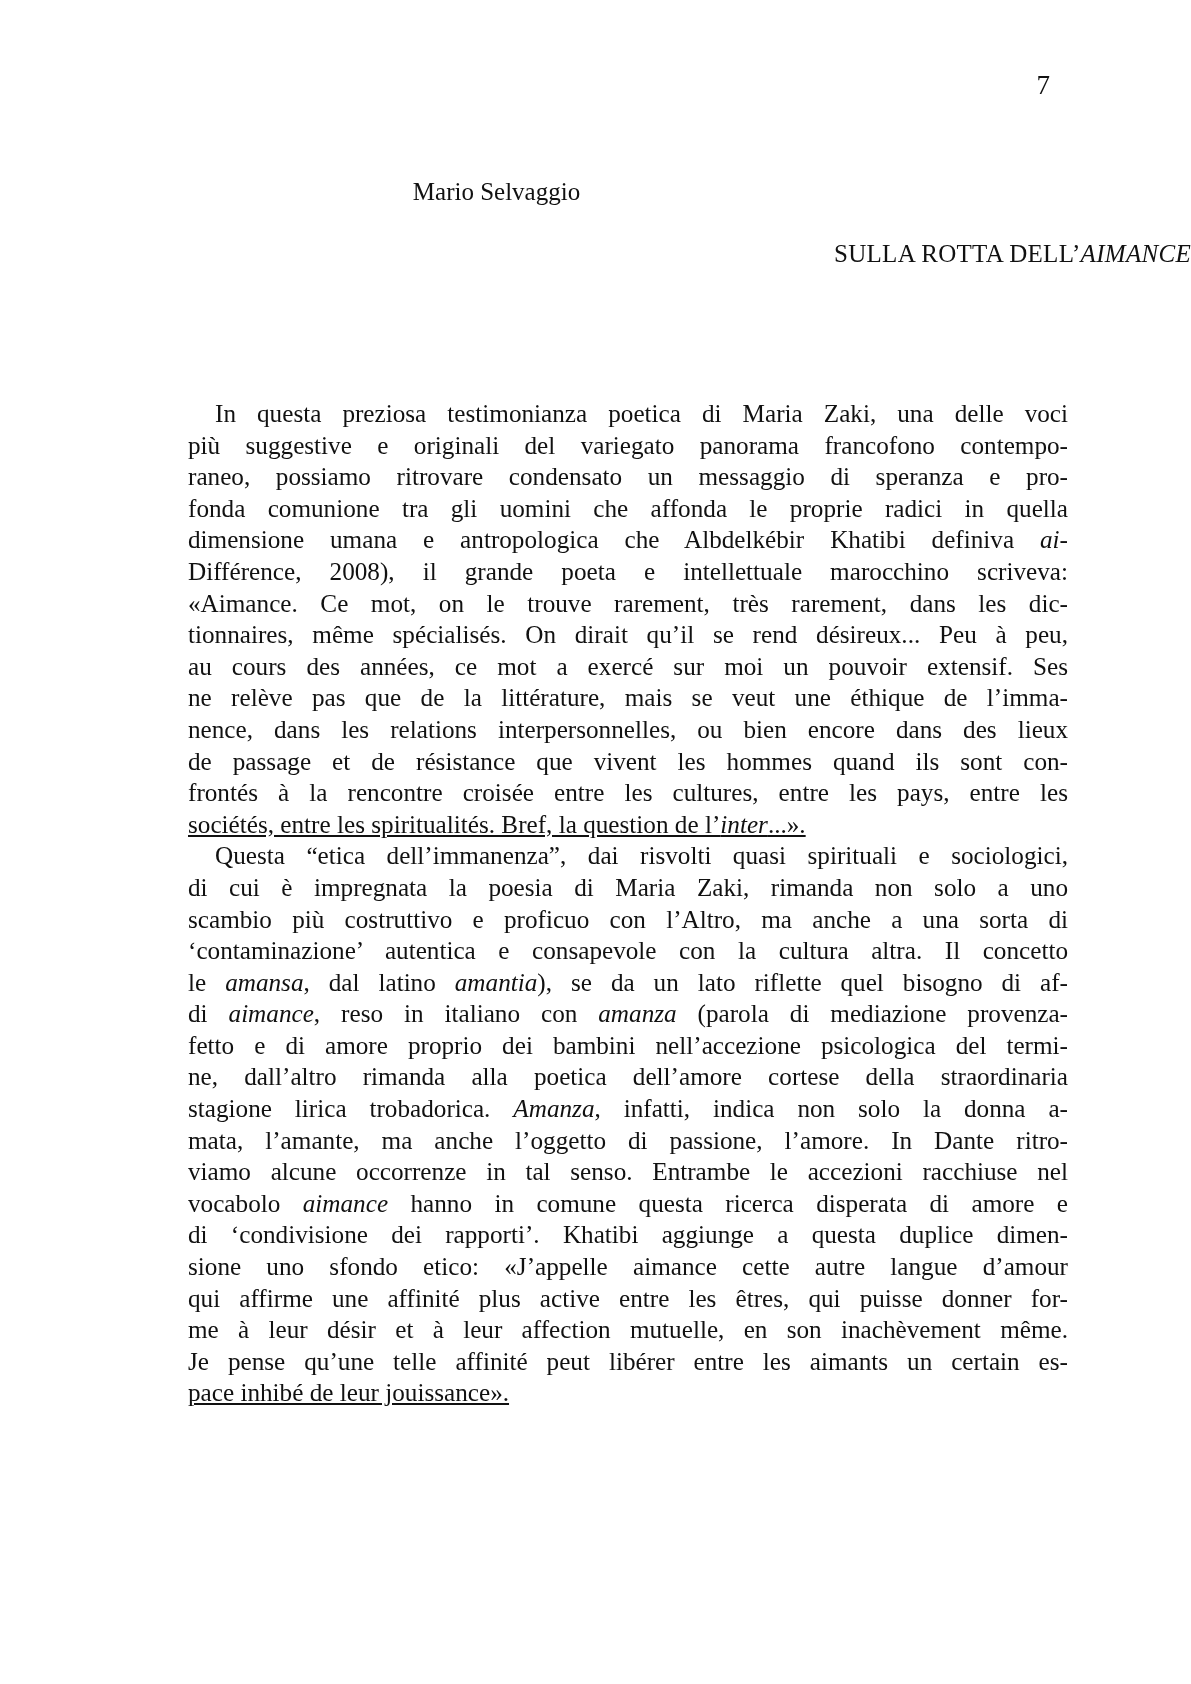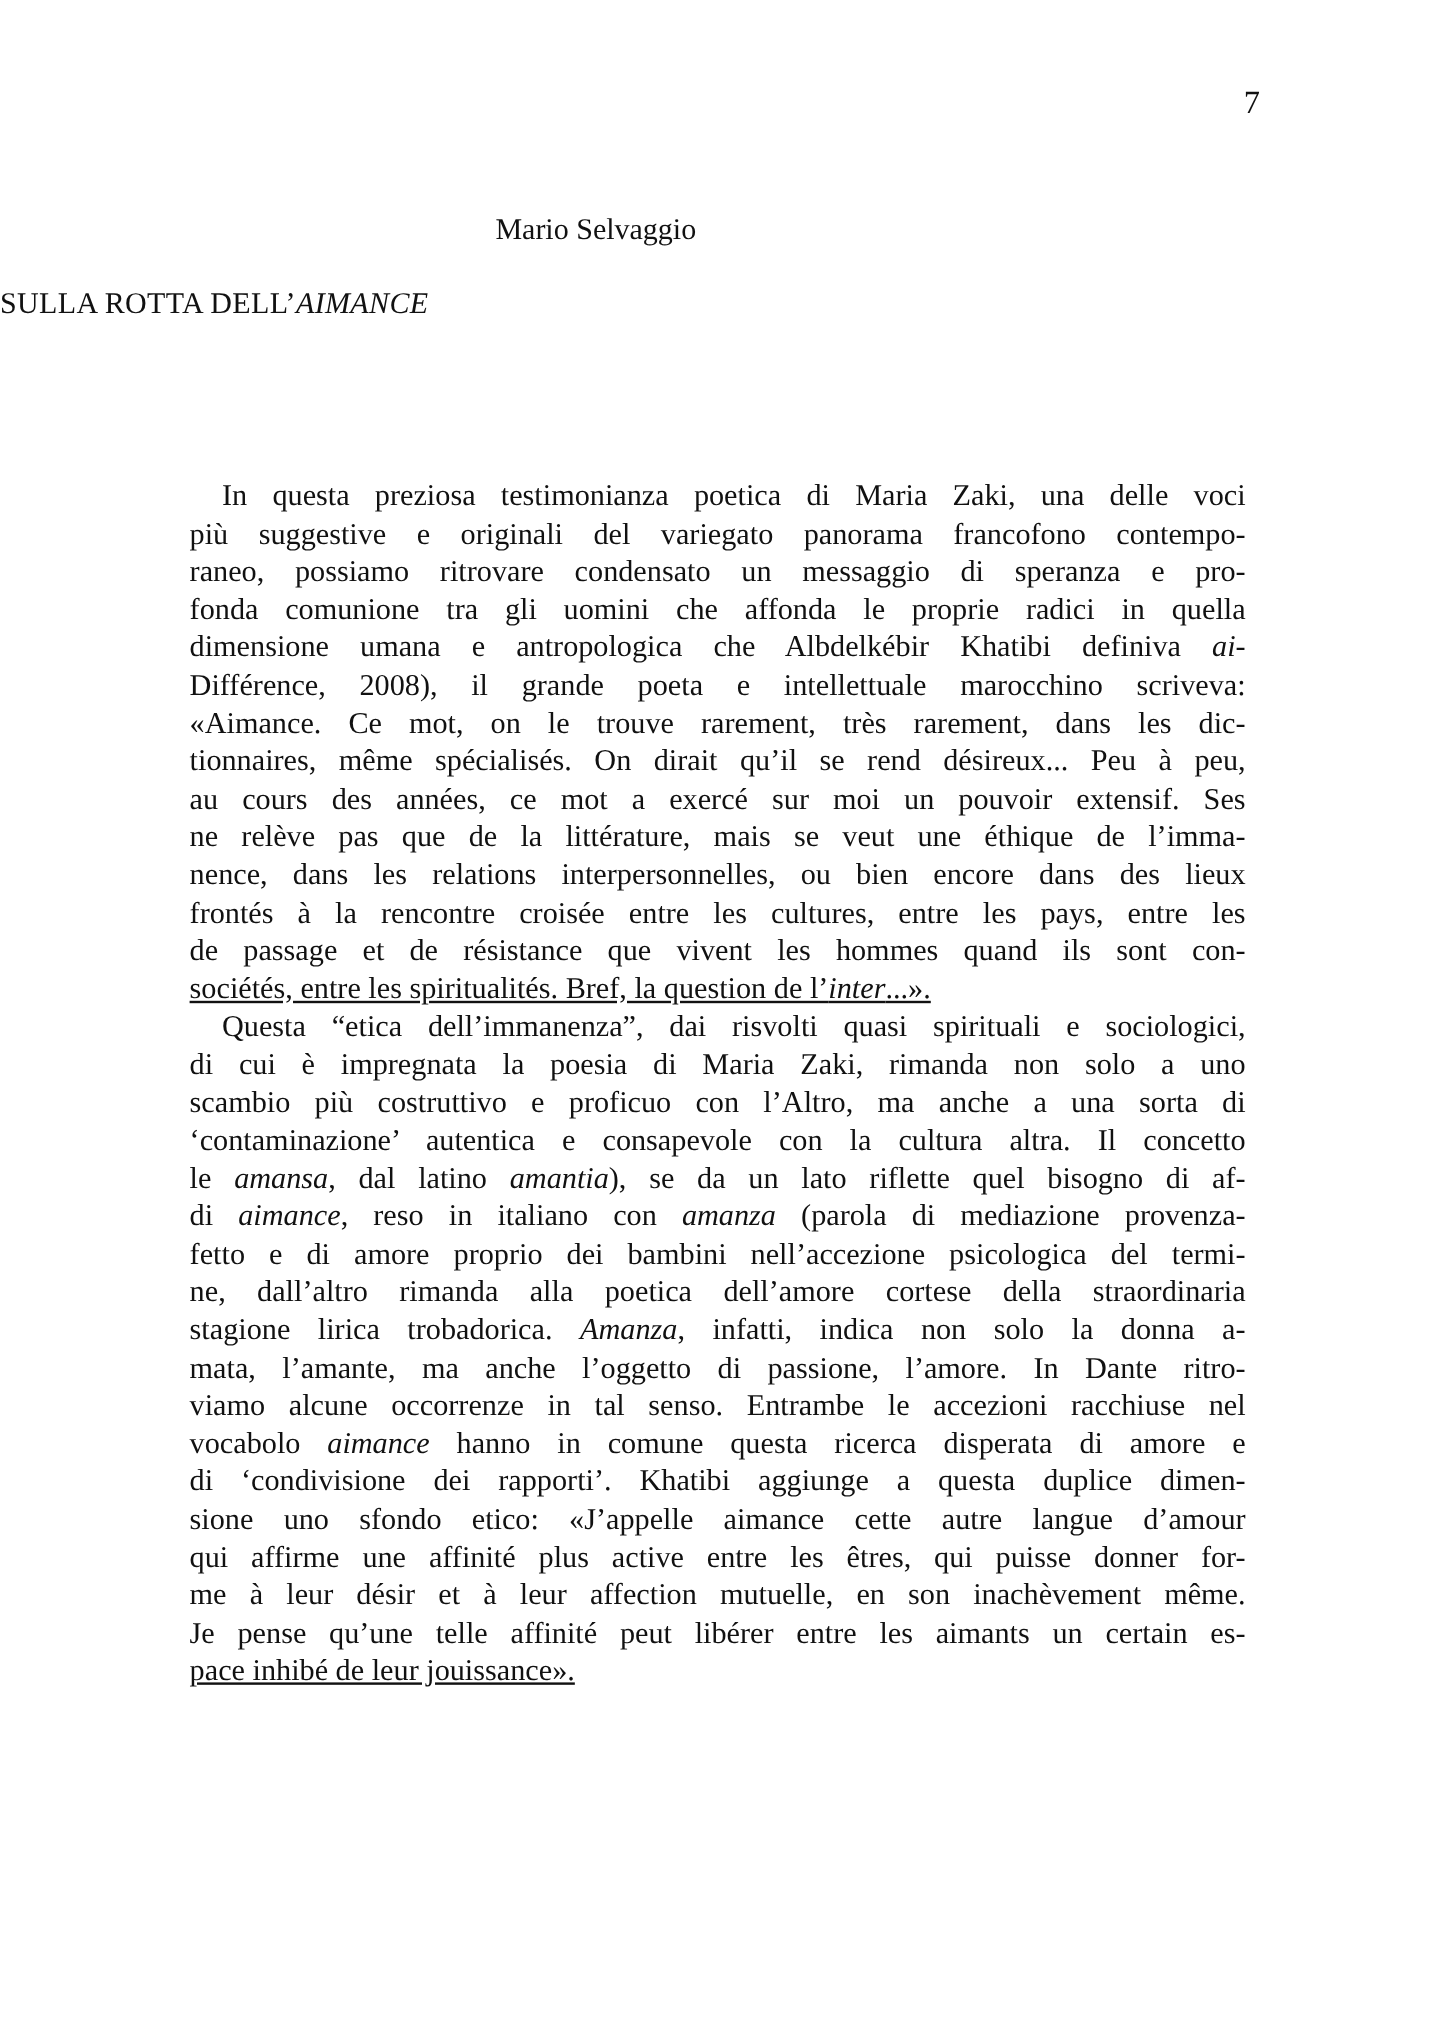--- a/index.html
+++ b/index.html
@@ -1,22 +1,22 @@
 <!DOCTYPE html>
 <html><head>
 <meta charset="utf-8">
 <style>
   html, body { margin: 0; padding: 0; background: #ffffff; }
   body { width: 1191px; height: 1684px; position: relative; overflow: hidden;
          font-family: "Liberation Serif", "DejaVu Serif", serif; color: #111; }
   .page-number { position: absolute; top: 70px; left: 1000px; width: 50px; text-align: right;
                  font-size: 27px; }
   .author { position: absolute; top: 178px; left: 0; width: 993px; text-align: center; font-size: 25px; }
-  .title { position: absolute; top: 240px; left: 0; width: 1191px; text-align: left; font-size: 25px; letter-spacing: 0.3px; }
-  .body-text { position: absolute; top: 398px; left: 158px; width: 880px; font-size: 25.2px; }
+  .title { position: absolute; top: 240px; left: 0; width: 1191px; text-align: right; font-size: 25px; letter-spacing: 0.3px; }
+  .body-text { position: absolute; top: 398px; left: 188px; width: 880px; font-size: 25.2px; }
   .line { height: 31.6px; line-height: 31.6px; white-space: nowrap; text-align: justify; text-align-last: justify; }
   .line.last { text-align-last: left; text-decoration: underline; }
   .line.indent { padding-left: 27px; }
   .it { font-style: italic; }
 </style>
 </head>
 <body>
 
 <div class="page-number">7</div>
 <div class="author">Mario Selvaggio</div>
@@ -27,22 +27,22 @@
       <div class="line"><span>più suggestive e originali del variegato panorama francofono contempo-</span></div>
       <div class="line"><span>raneo, possiamo ritrovare condensato un messaggio di speranza e pro-</span></div>
       <div class="line"><span>fonda comunione tra gli uomini che affonda le proprie radici in quella</span></div>
       <div class="line"><span>dimensione umana e antropologica che Albdelkébir Khatibi definiva </span><span class="it">ai-</span></div>
       <div class="line"><span>Différence, 2008), il grande poeta e intellettuale marocchino scriveva:</span></div>
       <div class="line"><span>«Aimance. Ce mot, on le trouve rarement, très rarement, dans les dic-</span></div>
       <div class="line"><span>tionnaires, même spécialisés. On dirait qu’il se rend désireux... Peu à peu,</span></div>
       <div class="line"><span>au cours des années, ce mot a exercé sur moi un pouvoir extensif. Ses</span></div>
       <div class="line"><span>ne relève pas que de la littérature, mais se veut une éthique de l’imma-</span></div>
       <div class="line"><span>nence, dans les relations interpersonnelles, ou bien encore dans des lieux</span></div>
+      <div class="line"><span>de passage et de résistance que vivent les hommes quand ils sont con-</span></div>
       <div class="line"><span>frontés à la rencontre croisée entre les cultures, entre les pays, entre les</span></div>
-      <div class="line"><span>de passage et de résistance que vivent les hommes quand ils sont con-</span></div>
       <div class="line last"><span>sociétés, entre les spiritualités. Bref, la question de l’</span><span class="it">inter</span><span>...».</span></div>
     </div>
     <div>
       <div class="line indent"><span>Questa “etica dell’immanenza”, dai risvolti quasi spirituali e sociologici,</span></div>
       <div class="line"><span>di cui è impregnata la poesia di Maria Zaki, rimanda non solo a uno</span></div>
       <div class="line"><span>scambio più costruttivo e proficuo con l’Altro, ma anche a una sorta di</span></div>
       <div class="line"><span>‘contaminazione’ autentica e consapevole con la cultura altra. Il concetto</span></div>
       <div class="line"><span>le </span><span class="it">amansa</span><span>, dal latino </span><span class="it">amantia</span><span>), se da un lato riflette quel bisogno di af-</span></div>
       <div class="line"><span>di </span><span class="it">aimance</span><span>, reso in italiano con </span><span class="it">amanza</span><span> (parola di mediazione provenza-</span></div>
       <div class="line"><span>fetto e di amore proprio dei bambini nell’accezione psicologica del termi-</span></div>

